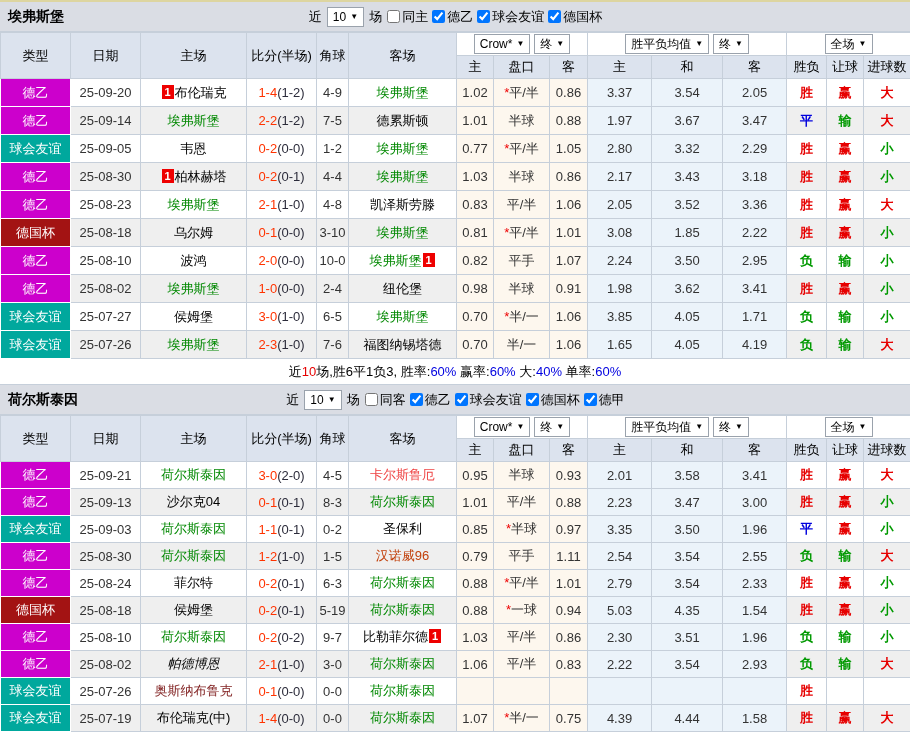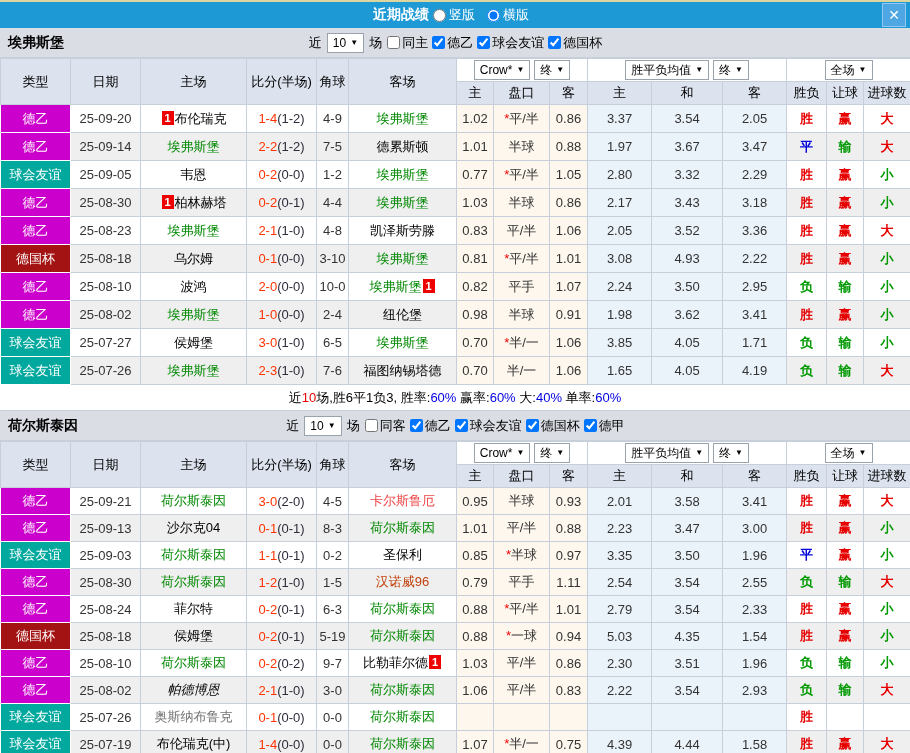--- a/index.html
+++ b/index.html
@@ -43,32 +43,20 @@
   .res{font-weight:bold;}
   .summary{height:25px;line-height:25px;text-align:center;font-size:13px;background:#fff;border-bottom:1px solid #c6cfda;color:#000;}
   .summary .b{color:#0000e0;}
   .summary .r{color:#e60000;}
   .star{color:#ee0000;}
 </style>
 </head>
 <body>
 
 <div class="app">
-  <div class="titlebar">
-    <span class="title">近期战绩</span>
-    <label>
-      <input type="radio" name="layout" style="">
-      <span>竖版</span>
-    </label>
-    <label>
-      <input type="radio" name="layout" checked="" style="">
-      <span>横版</span>
-    </label>
-    <div class="close-btn">✕</div>
-  </div>
   <div id="sections">
       <div class="section-header">
         <span class="team-name">埃弗斯堡</span>
         <div class="controls">
           <span class="lbl">近</span>
           <span class="dd">
             <span>10</span>
             <span class="arr">▼</span>
           </span>
           <span class="lbl">场</span>
@@ -237,21 +225,21 @@
             <td class="type-cell" style="background: rgb(163, 19, 19);">德国杯</td>
             <td class="plain">25-08-18</td>
             <td class="plain"><span style="color: rgb(0, 0, 0);">乌尔姆</span></td>
             <td class="plain"><span class="score-main">0-1</span><span class="score-half">(0-0)</span></td>
             <td class="plain">3-10</td>
             <td class="plain"><span style="color: rgb(0, 136, 0);">埃弗斯堡</span></td>
             <td class="odds-bg">0.81</td>
             <td class="odds-bg"><span class="star">*</span><span>平/半</span></td>
             <td class="odds-bg">1.01</td>
             <td class="avg-bg">3.08</td>
-            <td class="avg-bg">4.93</td>
+            <td class="avg-bg">1.85</td>
             <td class="avg-bg">2.22</td>
             <td class="plain res" style="color: rgb(230, 0, 0);">胜</td>
             <td class="plain res" style="color: rgb(230, 0, 0);">赢</td>
             <td class="plain res" style="color: rgb(0, 153, 0);">小</td>
           </tr>
           <tr class="odd">
             <td class="type-cell" style="background: rgb(204, 0, 204);">德乙</td>
             <td class="plain">25-08-10</td>
             <td class="plain"><span style="color: rgb(0, 0, 0);">波鸿</span></td>
             <td class="plain"><span class="score-main">2-0</span><span class="score-half">(0-0)</span></td>
@@ -542,21 +530,21 @@
             <td class="avg-bg">2.22</td>
             <td class="avg-bg">3.54</td>
             <td class="avg-bg">2.93</td>
             <td class="plain res" style="color: rgb(0, 153, 0);">负</td>
             <td class="plain res" style="color: rgb(0, 153, 0);">输</td>
             <td class="plain res" style="color: rgb(230, 0, 0);">大</td>
           </tr>
           <tr class="odd">
             <td class="type-cell" style="background: rgb(0, 168, 157);">球会友谊</td>
             <td class="plain">25-07-26</td>
-            <td class="plain"><span style="color: #737373;">奥斯纳布鲁克</span></td>
+            <td class="plain"><span style="color: #7f1d1d;">奥斯纳布鲁克</span></td>
             <td class="plain"><span class="score-main">0-1</span><span class="score-half">(0-0)</span></td>
             <td class="plain">0-0</td>
             <td class="plain"><span style="color: rgb(0, 136, 0);">荷尔斯泰因</span></td>
             <td class="odds-bg"></td>
             <td class="odds-bg"></td>
             <td class="odds-bg"></td>
             <td class="avg-bg"></td>
             <td class="avg-bg"></td>
             <td class="avg-bg"></td>
             <td class="plain res" style="color: rgb(230, 0, 0);">胜</td>

